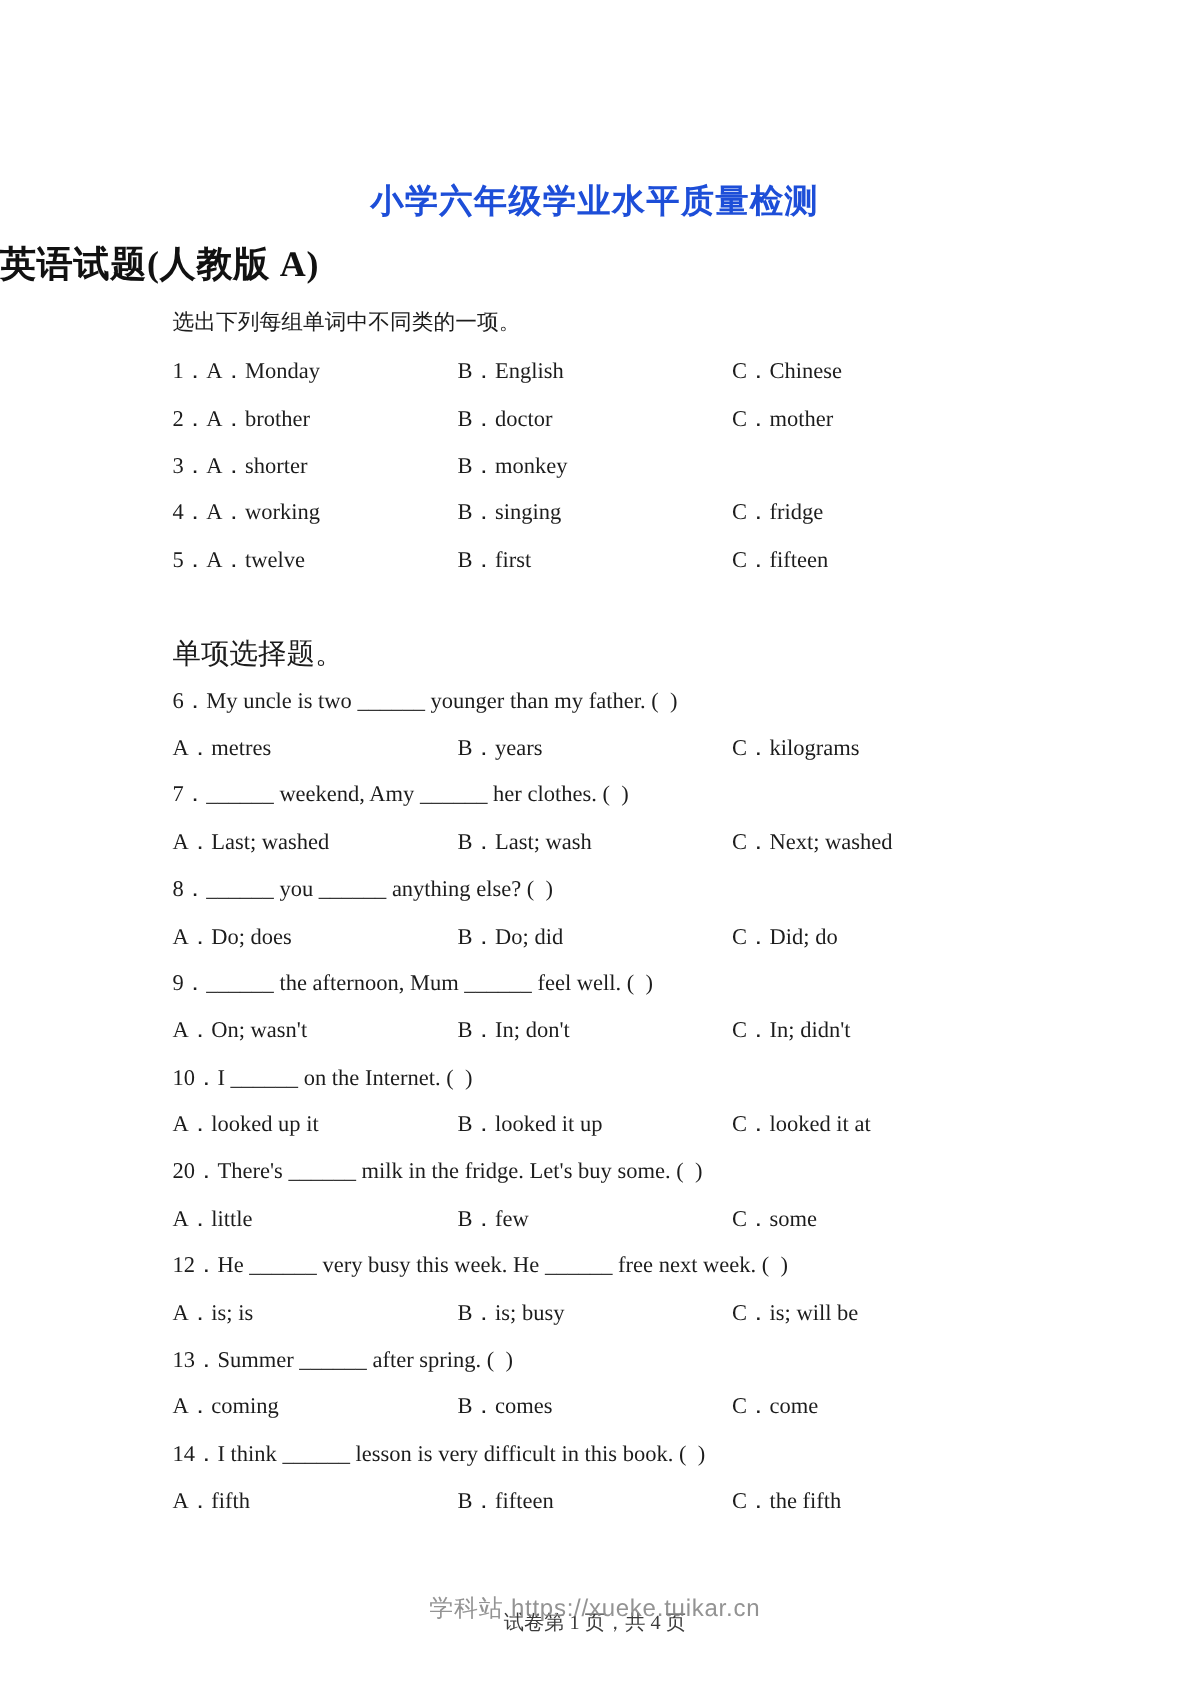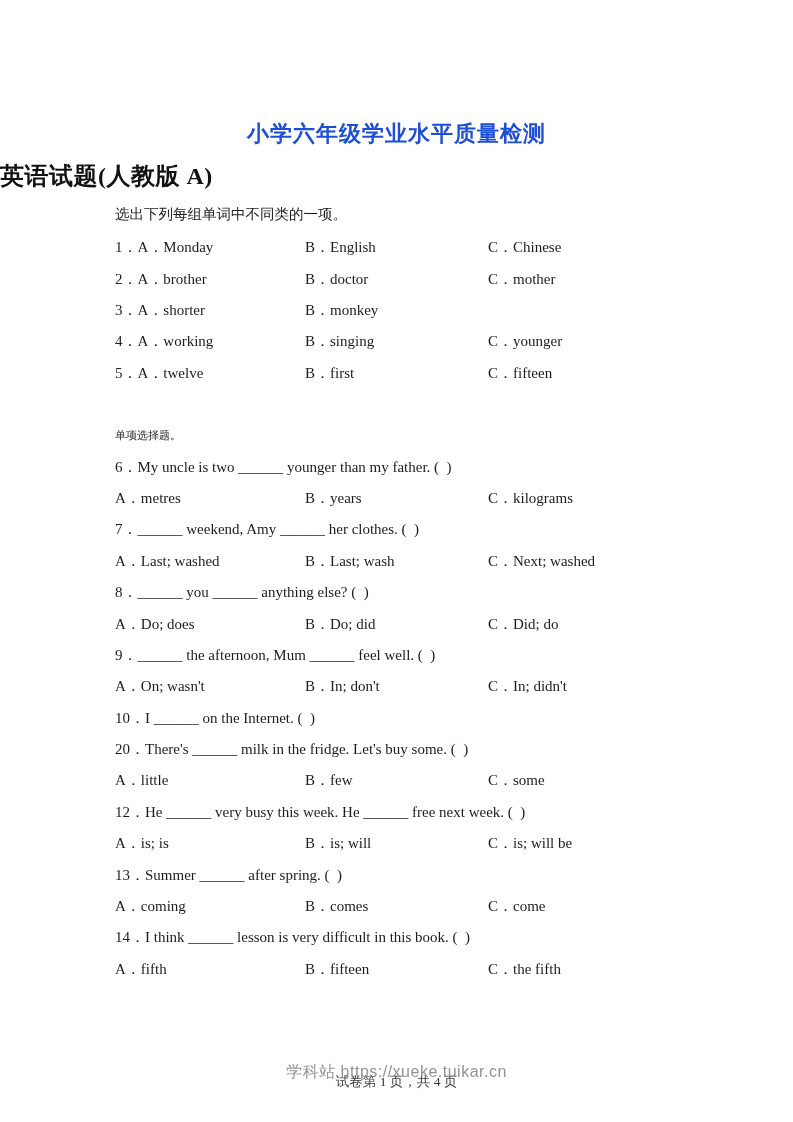--- a/index.html
+++ b/index.html
@@ -53,21 +53,21 @@
     white-space: pre-wrap;
   }
   .row3 {
     height: 31.4px;
     display: grid;
     grid-template-columns: 190px 183px 1fr;
     align-items: center;
     font-size: 15px;
     white-space: pre-wrap;
   }
-  .sec2-instruction { font-size: 11px; }
+  .sec2-instruction { font-size: 19px; }
   .watermark {
     position: absolute;
     top: 1062px; left: 0; width: 100%;
     text-align: center;
     font-family: Liberation Sans, sans-serif;
     font-size: 16px;
     color: rgba(135, 135, 135, 0.9);
     letter-spacing: 0.5px;
     z-index: 2;
   }
@@ -101,21 +101,21 @@
       <span>B．doctor</span>
       <span>C．mother</span>
     </div>
     <div class="row3">
       <span>3．A．shorter</span>
       <span>B．monkey</span>
     </div>
     <div class="row3">
       <span>4．A．working</span>
       <span>B．singing</span>
-      <span>C．younger</span>
+      <span>C．fridge</span>
     </div>
     <div class="row3">
       <span>5．A．twelve</span>
       <span>B．first</span>
       <span>C．fifteen</span>
     </div>
   </div>
 
   <div class="sec2">
     <div class="line sec2-instruction">单项选择题。</div>
@@ -142,32 +142,37 @@
     </div>
 
     <div class="line">9．______ the afternoon, Mum ______ feel well. (  )</div>
     <div class="row3">
       <span>A．On; wasn't</span>
       <span>B．In; don't</span>
       <span>C．In; didn't</span>
     </div>
 
     <div class="line">10．I ______ on the Internet. (  )</div>
+    <div class="row3">
+      <span>A．looked up it</span>
+      <span>B．looked it up</span>
+      <span>C．looked it at</span>
+    </div>
 
     <div class="line">20．There's ______ milk in the fridge. Let's buy some. (  )</div>
     <div class="row3">
       <span>A．little</span>
       <span>B．few</span>
       <span>C．some</span>
     </div>
 
     <div class="line">12．He ______ very busy this week. He ______ free next week. (  )</div>
     <div class="row3">
       <span>A．is; is</span>
-      <span>B．is; will</span>
+      <span>B．is; busy</span>
       <span>C．is; will be</span>
     </div>
 
     <div class="line">13．Summer ______ after spring. (  )</div>
     <div class="row3">
       <span>A．coming</span>
       <span>B．comes</span>
       <span>C．come</span>
     </div>
 

